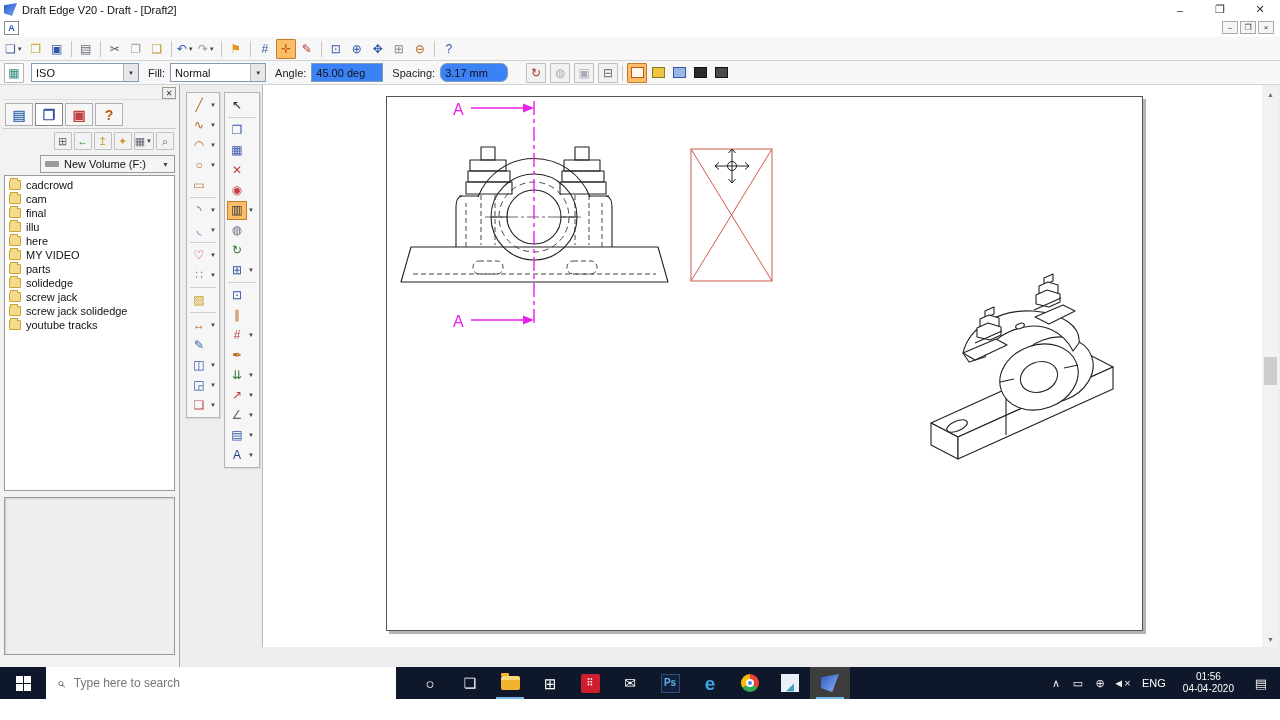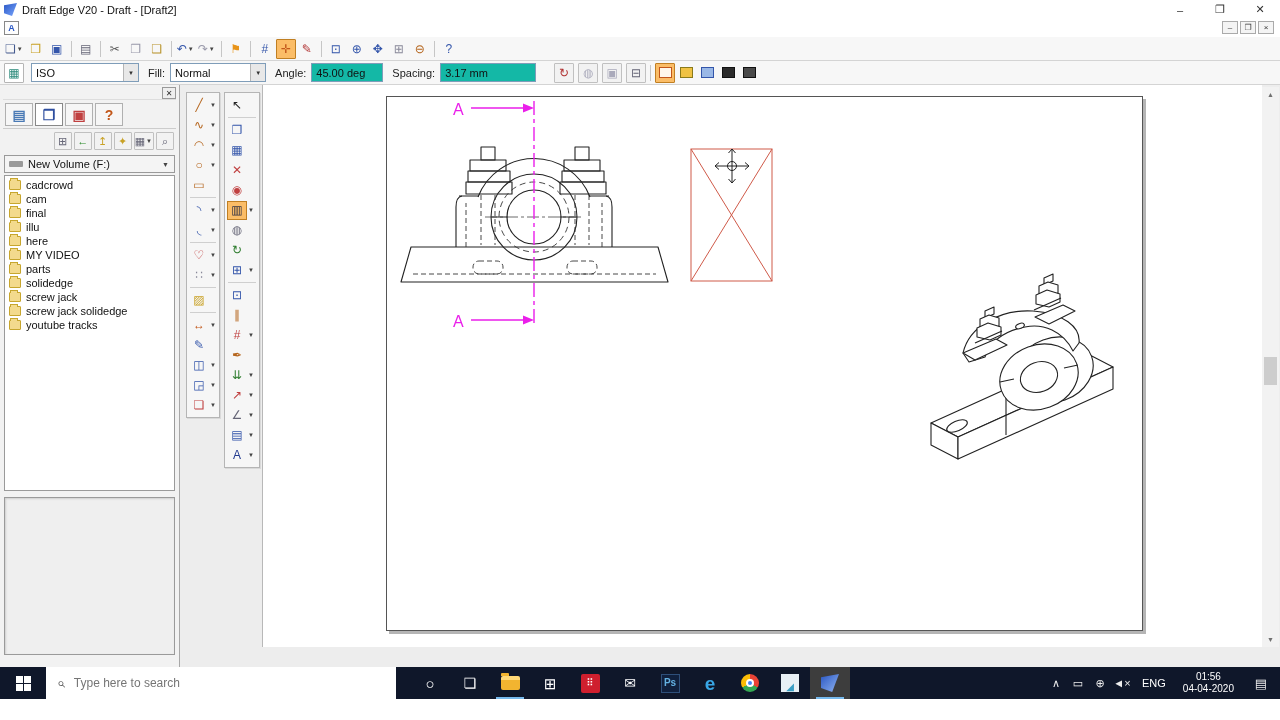--- a/index.html
+++ b/index.html
@@ -22,40 +22,40 @@
   
   .toolbar{height:24px;display:flex;align-items:center;background:#f7f7f7;border-bottom:1px solid #d4d4d4;padding:0 4px;gap:1px;}
   .tb-btn{height:20px;min-width:20px;display:flex;align-items:center;justify-content:center;border:1px solid transparent;font-size:12px;border-radius:1px;}
   .tb-btn .glyph{line-height:1;}
   .tb-btn.active{background:#fbbd67;border-color:#c07f22;}
   .tb-caret{font-size:6px;color:#444;padding:0 1px;align-self:center;}
   .sep{width:1px;height:16px;background:#c6c6c6;margin:0 3px;flex:none;}
   .fld-label{font-size:11px;color:#222;margin:0 4px 0 8px;}
   .combo{height:19px;background:#fff;border:1px solid #7f9db9;display:flex;align-items:center;font-size:11px;padding-left:4px;color:#111;}
   .combo .caret{margin-left:auto;width:15px;height:100%;background:#e8e8e8;border-left:1px solid #b5b5b5;display:flex;align-items:center;justify-content:center;font-size:6px;color:#333;}
-  .field{height:19px;background:#14b8a6;border:1px solid #7f9db9;font-size:11px;padding:0 4px;display:flex;align-items:center;color:#111;text-align:center;}
+  .field{height:19px;background:#3b82f6;border:1px solid #7f9db9;font-size:11px;padding:0 4px;display:flex;align-items:center;color:#111;text-align:center;}
   .cube{width:13px;height:11px;border:1px solid #555;}
 
   
   .prompt{height:19px;background:#fdfdfd;border-bottom:1px solid #c8c8c8;font-size:11px;display:flex;align-items:center;padding-left:4px;color:#111;}
 
   
   .main{position:relative;height:582px;background:#ededed;overflow:hidden;}
 
   
   .edgebar{position:absolute;left:0;top:0;width:180px;height:582px;background:#f2f2f2;border-right:1px solid #a8a8a8;padding:2px 3px;}
   .eb-head{height:13px;display:flex;justify-content:flex-end;align-items:center;border-bottom:1px solid #ddd;}
   .eb-close{width:14px;height:12px;border:1px solid #999;background:#eee;font-size:8px;display:flex;align-items:center;justify-content:center;color:#333;}
   .eb-tabs{display:flex;gap:2px;padding:3px 0 2px 2px;border-bottom:1px solid #ccc;}
   .eb-tab{width:28px;height:23px;display:flex;align-items:center;justify-content:center;border:1px solid #b0b0b0;background:#f6f6f6;font-size:14px;font-weight:bold;}
   .eb-tab.active{background:#fff;border-color:#888;}
   .eb-nav{display:flex;gap:2px;justify-content:flex-end;padding:3px 2px;}
   .eb-nav .tb-btn{height:18px;min-width:18px;border:1px solid #c0c0c0;background:#f2f2f2;font-size:11px;}
   .drive-row{margin:2px 1px;}
-  .drive-combo{height:18px;background:#f4f4f4;border:1px solid #9a9a9a;display:flex;align-items:center;font-size:11px;gap:5px;padding-left:4px;color:#111;}
+  .drive-combo{height:18px;background:#f4f4f4;border:1px solid #9a9a9a;display:flex;align-items:center;font-size:11px;gap:5px;padding-left:4px;color:#111;margin-left:36px;}
   .drive-glyph{width:14px;height:6px;background:#9a9a9a;border-radius:1px;}
   .drive-combo .caret{margin-left:auto;padding-right:5px;font-size:7px;color:#444;}
   .folder-list{margin:2px 1px 0 1px;height:316px;background:#fff;border:1px solid #9a9a9a;padding:2px 0;overflow:hidden;}
   .folder-row{display:flex;align-items:center;gap:5px;height:14px;padding-left:4px;font-size:11px;color:#111;}
   .folder-icon{width:12px;height:10px;background:#f3da8d;border:1px solid #c7a62e;border-radius:1px;position:relative;flex:none;}
   .folder-icon::before{content:"";position:absolute;top:-3px;left:0;width:6px;height:2px;background:#f3da8d;border:1px solid #c7a62e;border-bottom:none;}
   .preview-pane{margin:6px 1px 0 1px;height:158px;background:#efefef;border:1px solid #9a9a9a;box-shadow:inset 1px 1px 2px #cfcfcf;}
 
   
   .palette{position:absolute;top:7px;background:#f6f6f6;border:1px solid #b5b5b5;box-shadow:1px 1px 0 #d9d9d9;display:flex;flex-direction:column;align-items:stretch;padding:2px;}
@@ -258,21 +258,21 @@
         <span class="caret">▼</span>
     </span>
     <span class="fld-label">Fill:</span>
     <span class="combo" style="width:96px;">
       <span>Normal</span>
         <span class="caret">▼</span>
     </span>
     <span class="fld-label">Angle:</span>
     <span class="field" style="width:72px;">45.00 deg</span>
     <span class="fld-label">Spacing:</span>
-    <span class="field" style="width:96px;">3.17 mm</span>
+    <span class="field" style="width:68px;border-radius:7px;">3.17 mm</span>
     <span style="width:16px;"></span>
     <span style="display:flex;gap:4px;">
 
         <span class="tb-btn" style="border-color:#c0c0c0;background:#f2f2f2;">
           <span class="glyph" style="color: rgb(176, 48, 48);">↻</span>
         </span>
 
         <span class="tb-btn" style="border-color:#c0c0c0;background:#f2f2f2;">
           <span class="glyph" style="color: rgb(170, 170, 187);">◍</span>
         </span>

